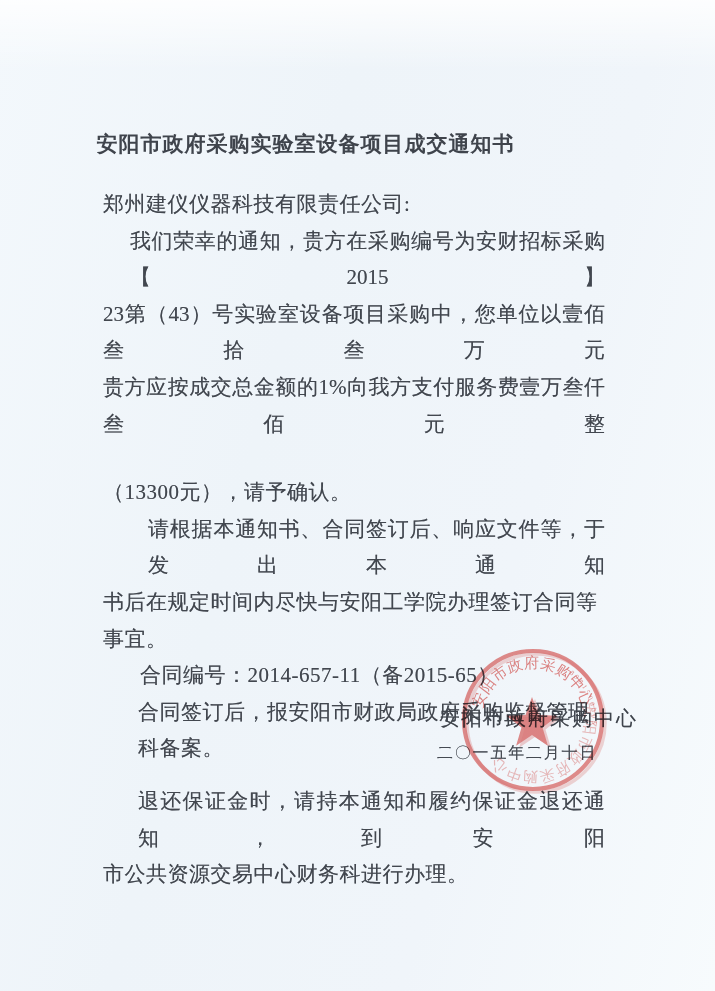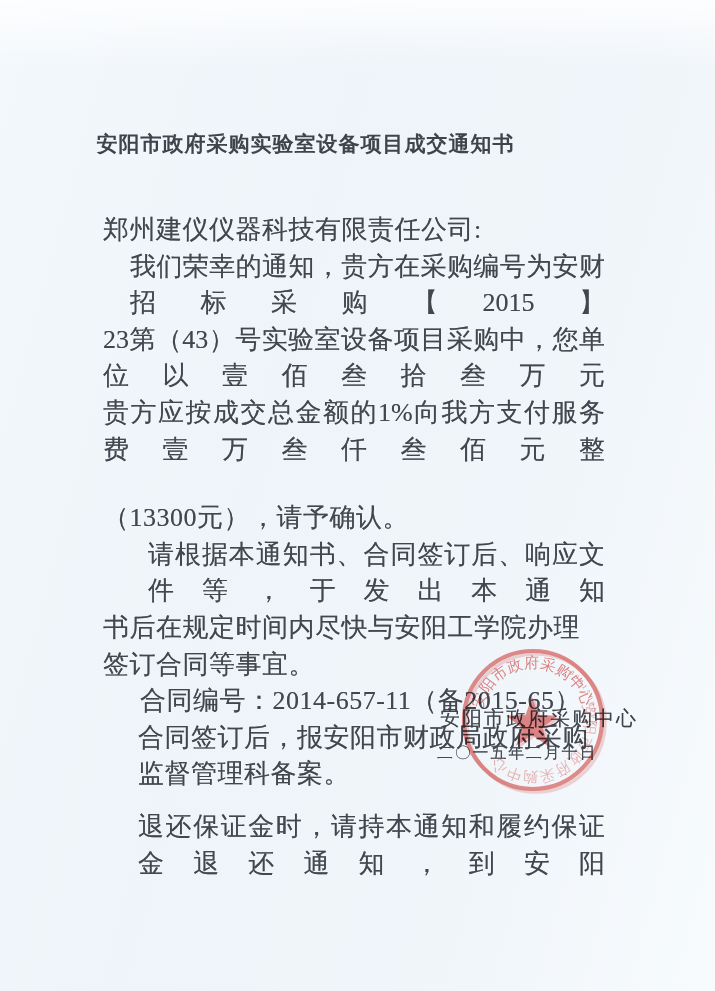--- a/index.html
+++ b/index.html
@@ -14,22 +14,22 @@
       linear-gradient(180deg, rgba(255,255,255,.85) 0px, rgba(255,255,255,0) 70px),
       linear-gradient(105deg, #f3f8fc 0%, #eef4f9 38%, #f0f5fa 68%, #f7fbfd 100%);
     color:#42474f;
   }
   .title{
     position:absolute;left:0;top:130px;width:611px;
     text-align:center;font-size:21px;font-weight:700;
     letter-spacing:1px;color:#3f444c;
   }
   .doc-body{
-    position:absolute;left:103px;top:212px;width:502px;
-    font-size:26px;line-height:36.6px;
+    position:absolute;left:103px;top:186px;width:502px;
+    font-size:21px;line-height:36.6px;
     text-shadow:0 0 .4px rgba(66,71,79,.55);
   }
   .bline{letter-spacing:.5px;}
   .bline.just{
     text-align:justify;text-align-last:justify;
     text-justify:inter-character;letter-spacing:0;
   }
   .signature{
     position:absolute;left:440px;top:705px;
     font-size:20px;letter-spacing:2px;color:#3f444c;
@@ -58,20 +58,21 @@
     <div>
         <div class="bline just" style="padding-left: 27px;">我们荣幸的通知，贵方在采购编号为安财招标采购【2015】</div>
         <div class="bline just" style="padding-left: 0px;">23第（43）号实验室设备项目采购中，您单位以壹佰叁拾叁万元</div>
         <div class="bline just" style="padding-left: 0px;">贵方应按成交总金额的1%向我方支付服务费壹万叁仟叁佰元整</div>
         <div class="bline" style="padding-left: 0px; margin-top: 32px;">（13300元），请予确认。</div>
         <div class="bline just" style="padding-left: 45px;">请根据本通知书、合同签订后、响应文件等，于发出本通知</div>
         <div class="bline" style="padding-left: 0px;">书后在规定时间内尽快与安阳工学院办理签订合同等事宜。</div>
         <div class="bline" style="padding-left: 37px;">合同编号：2014-657-11（备2015-65）</div>
         <div class="bline" style="padding-left: 35px;">合同签订后，报安阳市财政局政府采购监督管理科备案。</div>
         <div class="bline just" style="padding-left: 35px; margin-top: 16px;">退还保证金时，请持本通知和履约保证金退还通知，到安阳</div>
+        <div class="bline" style="padding-left: 0px;">市公共资源交易中心财务科进行办理。</div>
       </div>
   </div>
 
   <div class="signature">安阳市政府采购中心</div>
   <div class="sign-date">二〇一五年二月十日</div>
 
   <svg class="stamp" viewBox="0 0 148 148" width="148" height="148" xmlns="http://www.w3.org/2000/svg">
     <defs>
       <path id="arc-top" d="M 23.1 63.2 A 52 52 0 0 1 124.9 63.2" fill="none"></path>
       <path id="arc-right" d="M 110.3 27.5 A 59 59 0 0 1 115.7 115.7" fill="none"></path>

